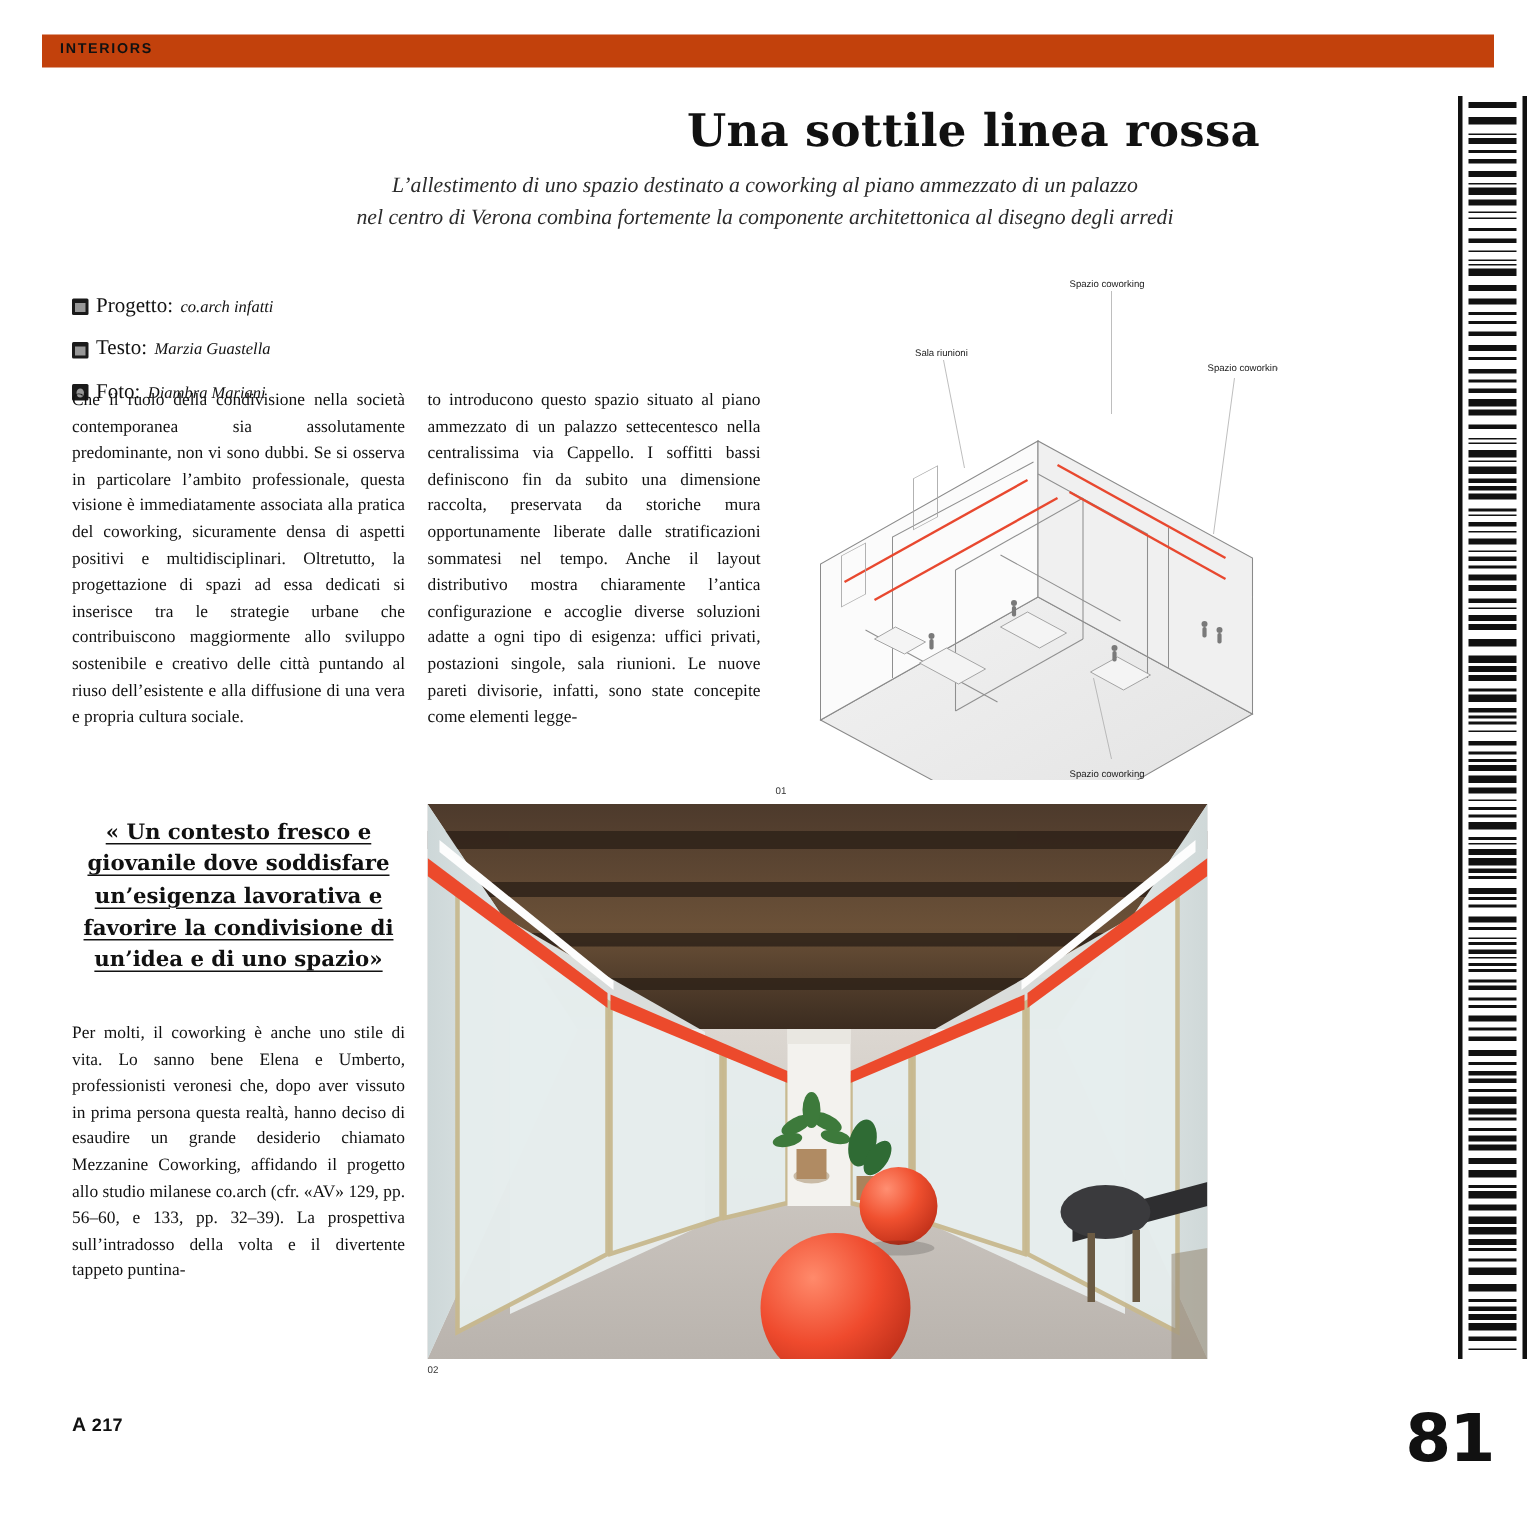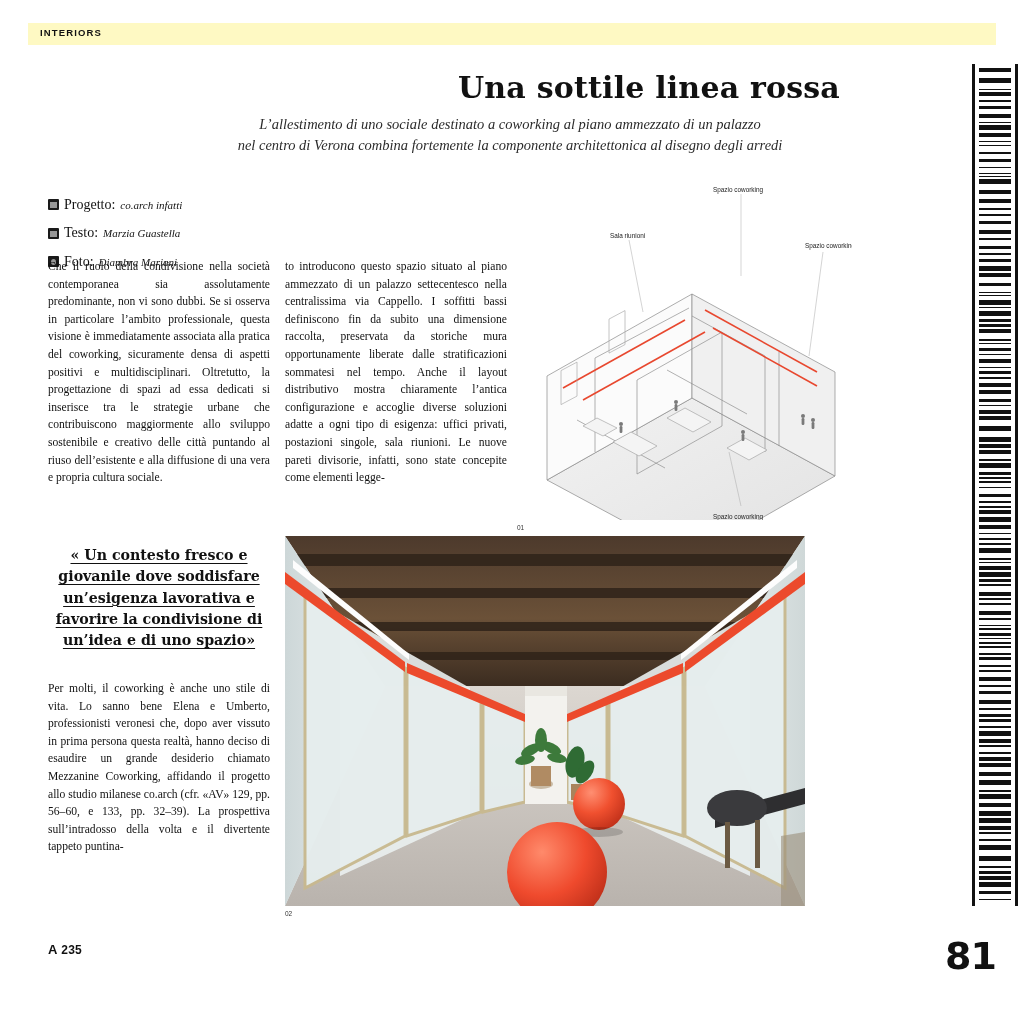--- a/index.html
+++ b/index.html
@@ -9,21 +9,21 @@
     font-family:"Liberation Serif", serif;
     color:#1a1a1a;
     position:relative;
     overflow:hidden;
   }
   .page{position:absolute;inset:0;}
 
   
   .top-bar{
     position:absolute;left:28px;top:23px;width:968px;height:22px;
-    background:#fef9c3;
+    background:#c2410c;
   }
   .top-bar .kicker{
     position:absolute;left:12px;top:4px;
     font-family:"Liberation Sans", sans-serif;
     font-size:9.5px;font-weight:bold;letter-spacing:0.12em;color:#111;
   }
 
   
   .title{
     position:absolute;left:180px;top:70px;width:660px;
@@ -137,35 +137,35 @@
   
   .footer-left{
     position:absolute;left:48px;top:942px;
     font-family:"Liberation Sans", sans-serif;
     font-size:12px;font-weight:bold;color:#111;letter-spacing:.02em;
   }
   .footer-left .a{font-size:13px;}
   .pagenum{
     position:absolute;right:28px;top:934px;
     font-family:"DejaVu Sans", sans-serif;
-    font-size:38px;font-weight:bold;color:#111;letter-spacing:-1px;
+    font-size:44px;font-weight:bold;color:#111;letter-spacing:-1px;
   }
 </style>
 </head>
 <body>
 
 <div class="page">
 
   <div class="top-bar">
     <div class="kicker">INTERIORS</div>
   </div>
 
   <div class="title">Una sottile linea rossa</div>
   <div class="subtitle">
-    <div>L’allestimento di uno sociale destinato a coworking al piano ammezzato di un palazzo</div>
+    <div>L’allestimento di uno spazio destinato a coworking al piano ammezzato di un palazzo</div>
     <div>nel centro di Verona combina fortemente la componente architettonica al disegno degli arredi</div>
   </div>
 
   <div class="credits">
     <div class="row">
       <span class="ico"></span>
       <span class="lbl">Progetto:</span>
       <span class="val">co.arch infatti</span>
     </div>
     <div class="row">
@@ -513,17 +513,17 @@
         <div class="bar" style="top: 807px; height: 3px;"></div>
         <div class="bar" style="top: 812px; height: 4px;"></div>
         <div class="bar" style="top: 818px; height: 5px;"></div>
         <div class="bar" style="top: 827px; height: 3px;"></div>
         <div class="bar" style="top: 835px; height: 1px;"></div>
       </div>
   </div>
 
   <div class="footer-left">
     <span class="a">A</span>
-    <span>235</span>
+    <span>217</span>
   </div>
   <div class="pagenum">81</div>
 
 </div>
 
 </body></html>

